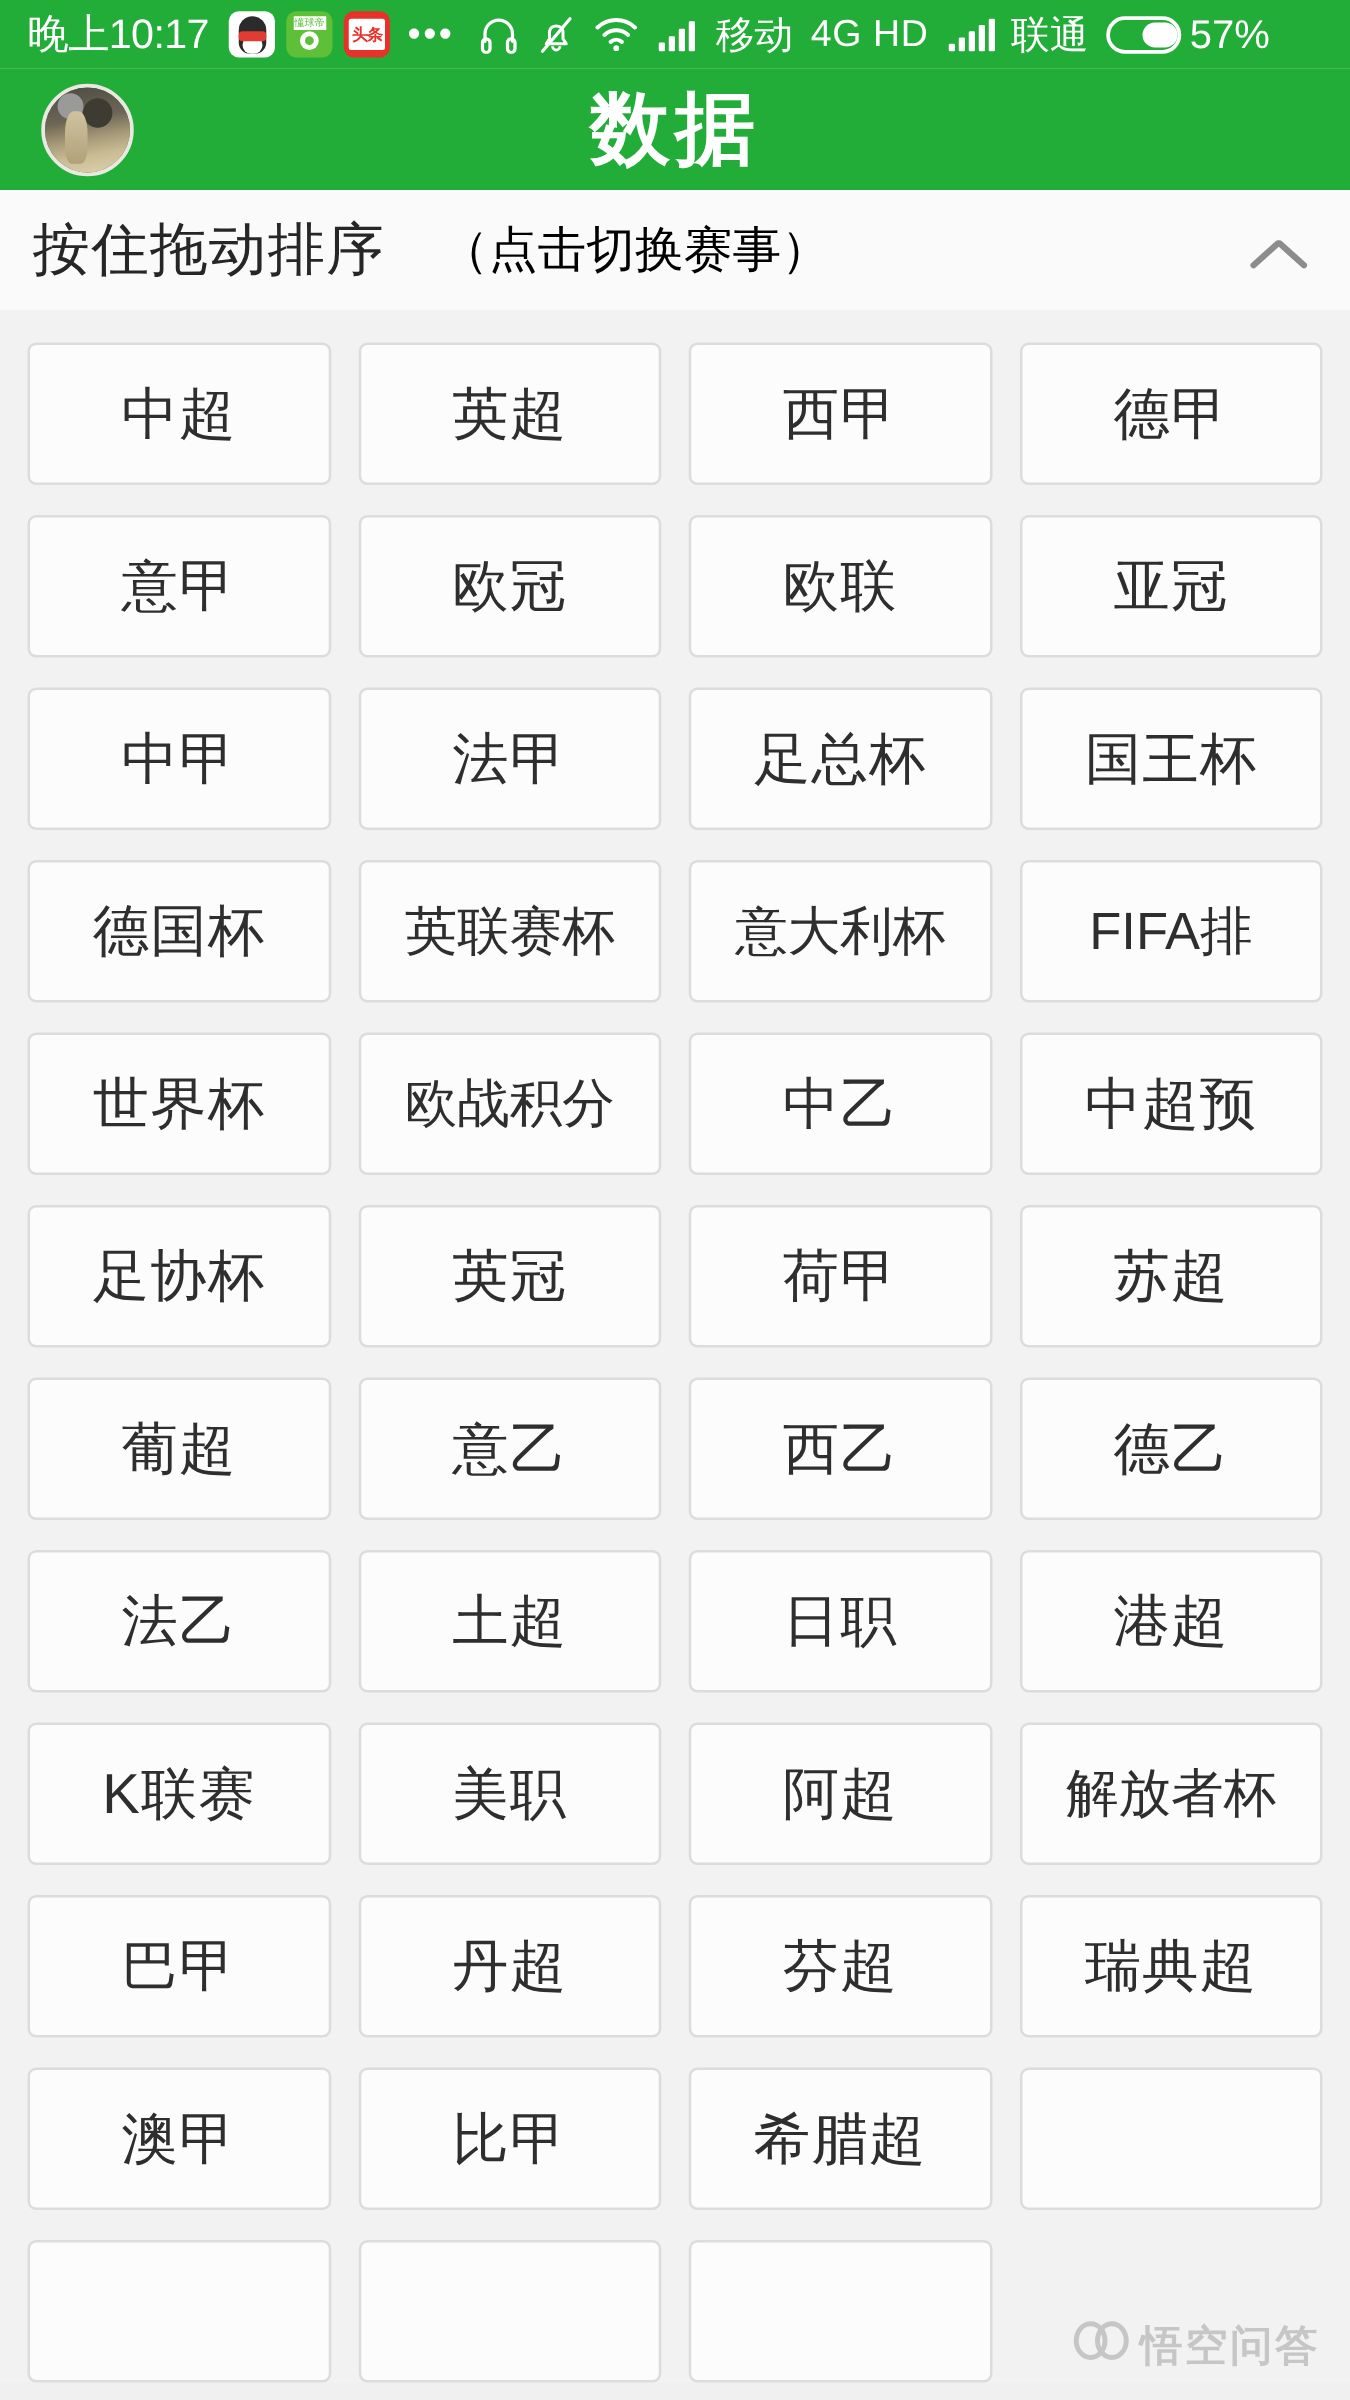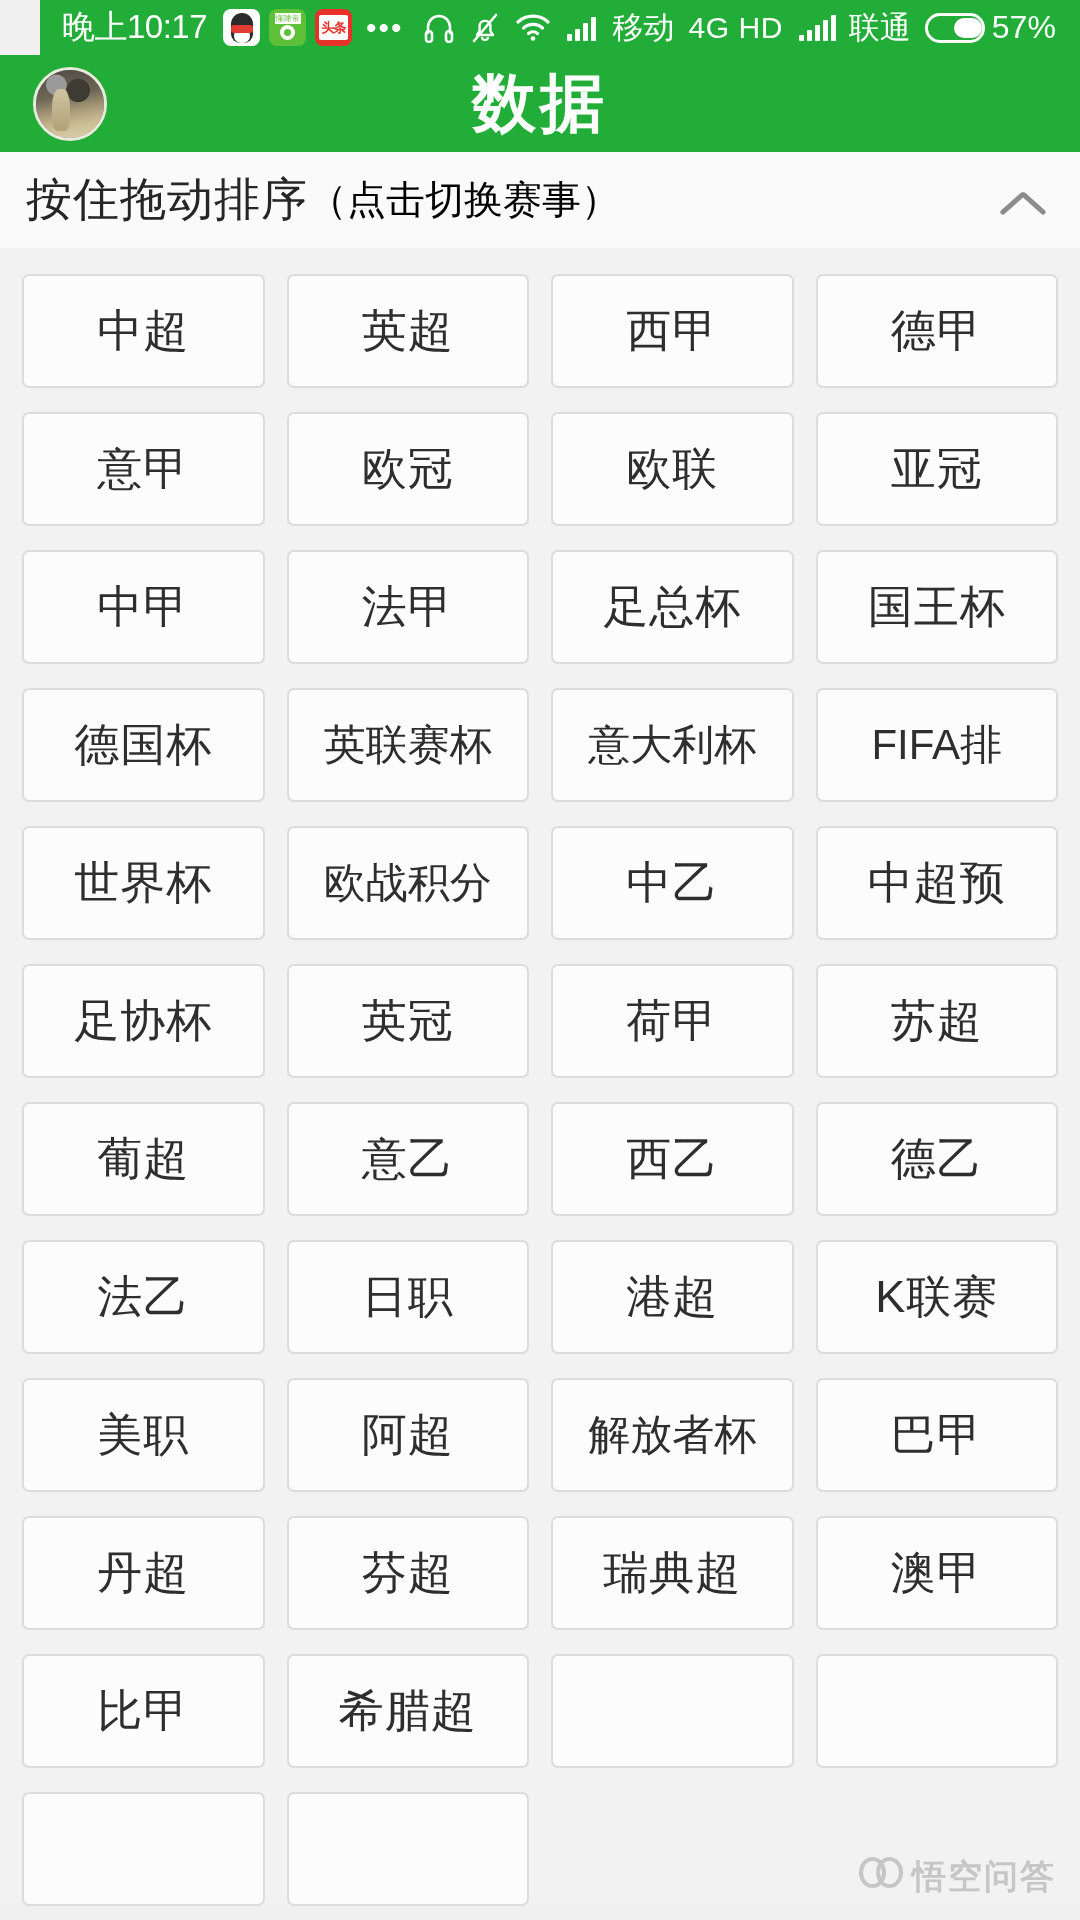--- a/index.html
+++ b/index.html
@@ -8,21 +8,21 @@
     background:#f0f0f0;
     font-family:"Liberation Sans","DejaVu Sans",sans-serif;
     overflow:hidden;
   }
   #app{ position:relative; width:1080px; height:1920px; background:#f0f0f0; overflow:hidden; }
 
   
   .statusbar{
     height:55px; background:#22ac38; color:#ffffff;
     display:flex; align-items:center; padding:0 14px 0 22px; gap:0;
-    font-size:31px; letter-spacing:0px;margin-left:40px;
+    font-size:31px; letter-spacing:0px;
   }
   .sb-time{ font-size:33px; font-weight:400; letter-spacing:-0.5px; white-space:nowrap; }
   .sb-appicons{ display:flex; align-items:flex-start; gap:9px; margin-left:16px; }
   .appicon{ width:37px; height:37px; border-radius:8px; display:flex; align-items:center;
             justify-content:center; overflow:hidden; position:relative; flex:none; }
   .appicon.qq{ background:#ffffff; }
   .appicon.qq .peng{ width:22px; height:30px; background:#2b2b2b; border-radius:11px 11px 9px 9px; position:relative; }
   .appicon.qq .peng:before{ content:""; position:absolute; left:3px; top:15px; width:16px; height:15px;
       background:#fff; border-radius:8px 8px 7px 7px; }
   .appicon.qq .peng:after{ content:""; position:absolute; left:0px; top:12px; width:22px; height:8px;
@@ -79,21 +79,21 @@
   .avatar .ph2{ position:absolute; left:24%; top:28%; width:26%; height:62%;
     background:linear-gradient(180deg,#cfc4a0,#b0a178); border-radius:40% 40% 30% 30%; }
   .titlebar .title{
     position:absolute; left:0; right:0; text-align:center; color:#fff;
     font-size:64px; font-weight:700; letter-spacing:4px; pointer-events:none;
   }
 
   
   .sorthead{
     height:96px; background:#fafafa; display:flex; align-items:center;
-    padding:0 24px 0 26px; position:relative;
+    padding:0 24px 0 26px; position:relative;gap:44px;
   }
   .sorthead .st-main{ font-size:46px; color:#262626; letter-spacing:1px; }
   .sorthead .st-sub{ font-size:39px; color:#000000; letter-spacing:0px; }
   .sorthead .chev{ margin-left:auto; width:60px; height:60px; position:relative; }
   .sorthead .chev:before, .sorthead .chev:after{
     content:""; position:absolute; top:31px; width:31px; height:5px;
     background:#8c8c8c; border-radius:3px;
   }
   .sorthead .chev:before{ left:1px; transform:rotate(-42deg); }
   .sorthead .chev:after{ left:22px; transform:rotate(42deg); }
@@ -232,20 +232,21 @@
         <div class="cell">中超预</div>
         <div class="cell">足协杯</div>
         <div class="cell">英冠</div>
         <div class="cell">荷甲</div>
         <div class="cell">苏超</div>
         <div class="cell">葡超</div>
         <div class="cell">意乙</div>
         <div class="cell">西乙</div>
         <div class="cell">德乙</div>
         <div class="cell">法乙</div>
+        <div class="cell">土超</div>
         <div class="cell">日职</div>
         <div class="cell">港超</div>
         <div class="cell">K联赛</div>
         <div class="cell">美职</div>
         <div class="cell">阿超</div>
         <div class="cell w5">解放者杯</div>
         <div class="cell">巴甲</div>
         <div class="cell">丹超</div>
         <div class="cell">芬超</div>
         <div class="cell">瑞典超</div>

